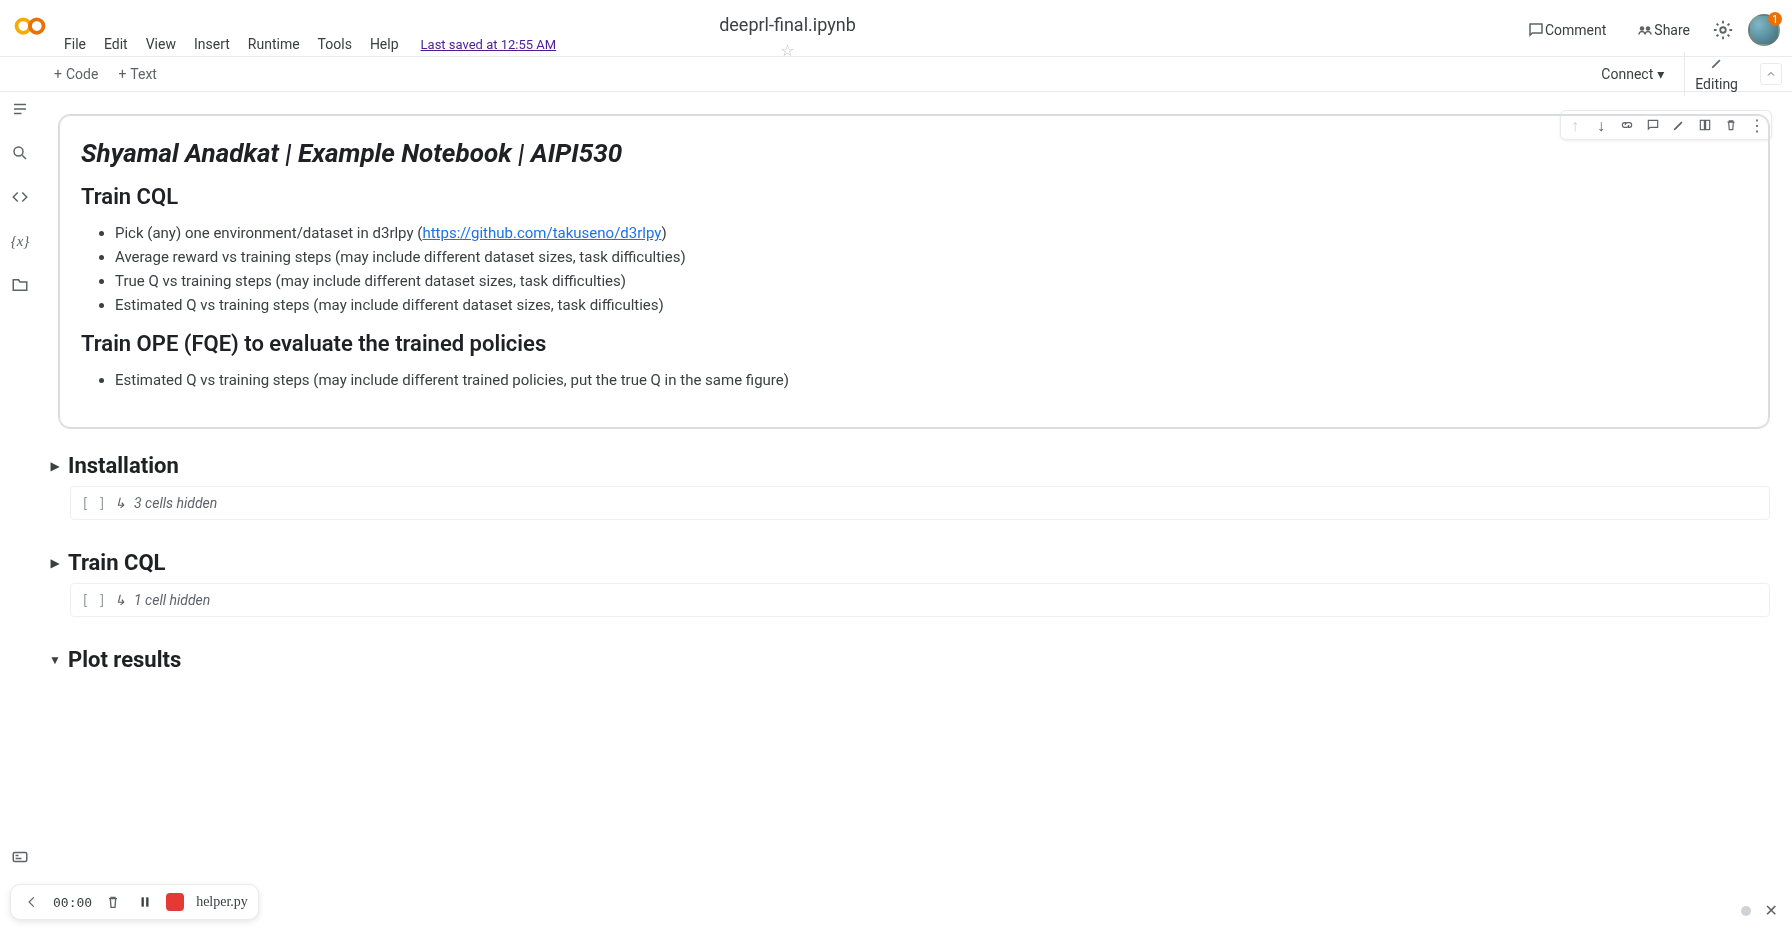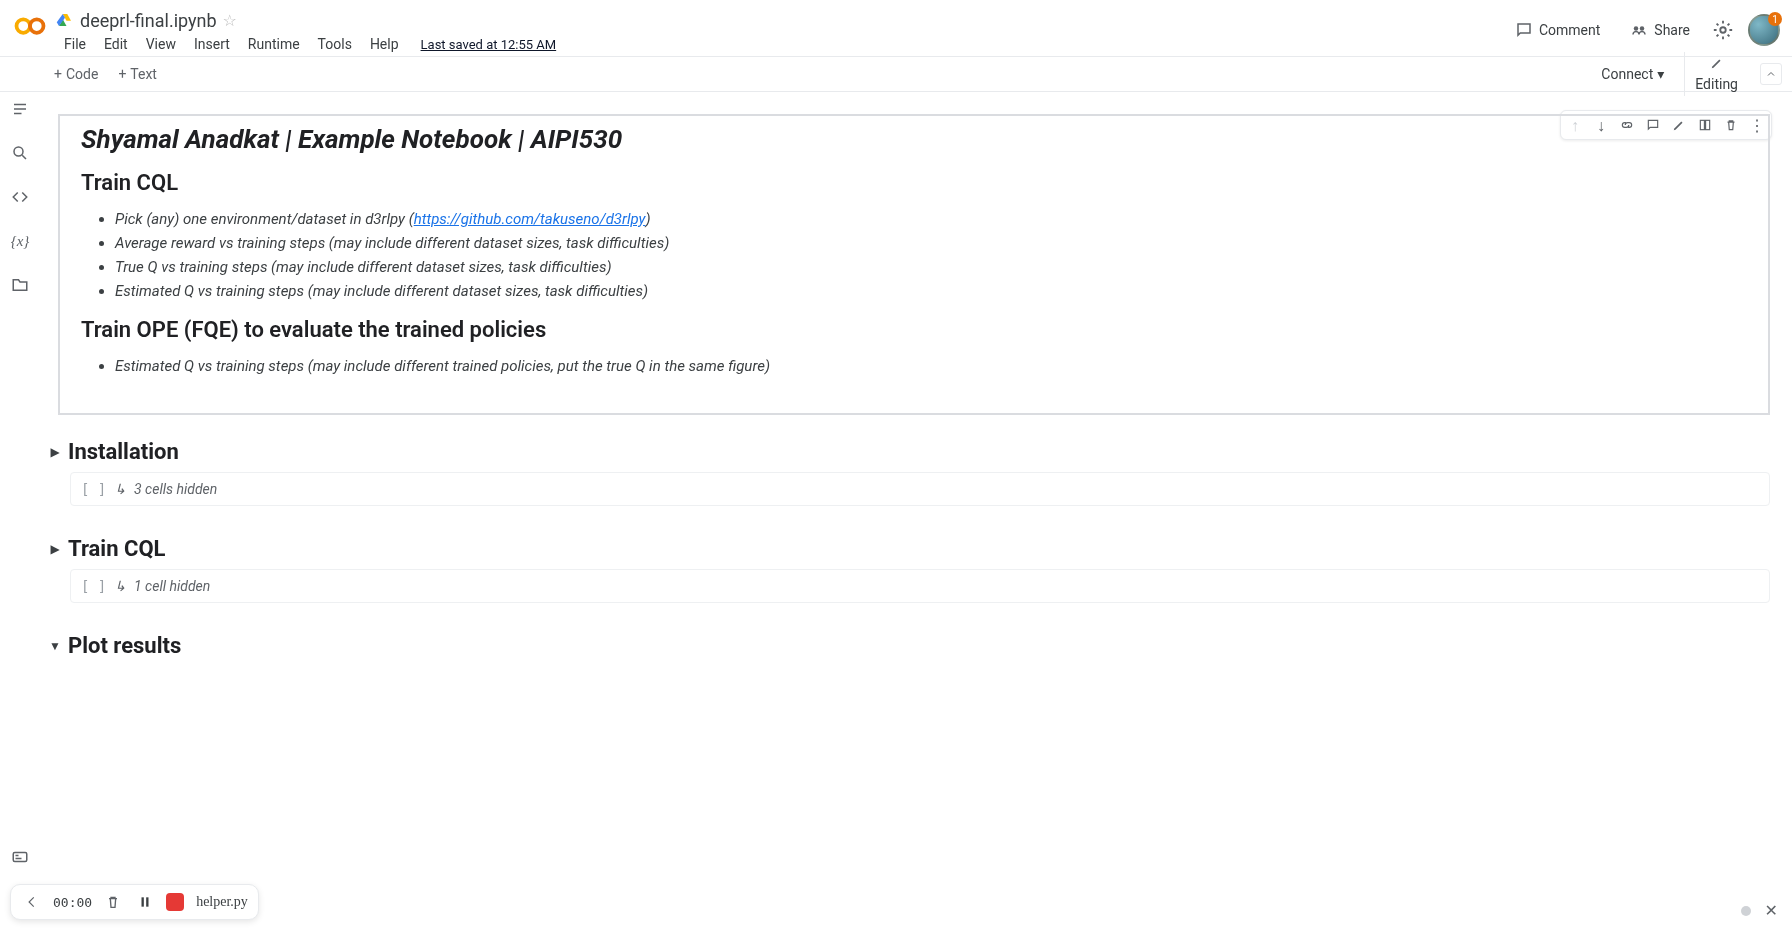--- a/index.html
+++ b/index.html
@@ -1,53 +1,53 @@
 <!DOCTYPE html>
 <html><head>
 <meta charset="utf-8">
 <style>
   * { margin:0; padding:0; box-sizing:border-box; }
   html,body { width:1792px; height:930px; font-family:Roboto,Arial,sans-serif; background:#fff; color:#3c4043; overflow:hidden; }
   
   .hdr { display:flex; align-items:flex-start; padding:8px 12px 0 12px; height:56px; }
   .logo { width:36px; height:36px; }
   .titlewrap { flex:1; display:flex; flex-direction:column; margin-left:8px; }
-  .titlerow { display:flex; align-items:center; gap:6px; height:24px; }
+  .titlerow { display:flex; align-items:center; gap:6px; height:24px;flex-direction:column; }
   .drive-badge { width:18px; height:18px; }
   .fname { font-size:18px; color:#3c4043; }
   .star { font-size:16px; color:#bbb; }
   .menubar { display:flex; gap:2px; align-items:center; height:24px; font-size:14px; color:#3c4043; }
   .menubar span { padding:3px 8px; border-radius:3px; cursor:pointer; }
-  .menubar .saved{ color:#0f172a; text-decoration:underline; font-size:13px; margin-left:4px; }
+  .menubar .saved{ color:#4c1d95; text-decoration:underline; font-size:13px; margin-left:4px; }
   .hdr-right{ display:flex; align-items:center; gap:14px; padding-top:6px; }
-  .hbtn{ display:flex; align-items:center; gap:6px; font-size:14px; color:#3c4043; padding:6px 8px; border-radius:4px; cursor:pointer;}
+  .hbtn{ display:flex; align-items:center; gap:0; font-size:14px; color:#3c4043; padding:6px 8px; border-radius:4px; cursor:pointer;}
   .avatar{ width:32px; height:32px; border-radius:50%; background:radial-gradient(circle at 30% 30%,#7fb8c7,#396a7a); border:2px solid #e8710a33; position:relative;}
   .avatar::after{content:"1";position:absolute;top:-4px;right:-4px;background:#e8710a;color:#fff;font-size:10px;width:14px;height:14px;border-radius:50%;display:flex;align-items:center;justify-content:center;}
   
   .tbar{ display:flex; align-items:center; justify-content:space-between; border-top:1px solid #e8eaed; border-bottom:1px solid #e8eaed; height:36px; padding:0 10px 0 44px; }
   .addbtn{ display:flex; align-items:center; gap:4px; font-size:14px; color:#5f6368; padding:4px 10px; cursor:pointer;}
   .tbar-right{ display:flex; align-items:center; gap:12px; }
   .connect{ font-size:14px; color:#3c4043; padding:4px 8px; display:flex; align-items:center; gap:4px; cursor:pointer;margin-left:33px;}
   .editing{ font-size:14px; color:#3c4043; display:flex; align-items:center; gap:6px; border-left:1px solid #e8eaed; padding:4px 10px; cursor:pointer;flex-direction:column;}
   .chev{ width:22px; height:22px; display:flex; align-items:center; justify-content:center; border:1px solid #e8eaed; border-radius:3px; cursor:pointer;}
   
   .rail{ position:absolute; top:92px; left:0; width:40px; background:#fff; display:flex; flex-direction:column; align-items:center; gap:22px; padding-top:6px;}
   .rail .ri{ width:22px; height:22px; display:flex; align-items:center; justify-content:center; color:#5f6368; cursor:pointer;}
   .rail-bottom{ position:absolute; left:0; bottom:60px; width:40px; display:flex; justify-content:center;}
   
   .celltools{ position:absolute; top:110px; right:20px; display:flex; gap:2px; background:#fff; border:1px solid #e8eaed; border-radius:6px; padding:2px; box-shadow:0 1px 3px rgba(0,0,0,.08);}
   .celltools .ct{ width:24px; height:24px; display:flex; align-items:center; justify-content:center; color:#5f6368; cursor:pointer;}
   .celltools .ct.dis{ color:#cfd2d6;}
   
   .nb{ position:absolute; top:92px; left:40px; right:0; bottom:58px; overflow:auto; padding:22px 22px 20px 14px; }
-  .textcell{ border:1px solid #e8eaed; border-radius:0; padding:9px 22px 22px 22px; margin-left:4px; margin-bottom:24px;}
+  .textcell{ border:1px solid #e8eaed; border-radius:12px; padding:23px 22px 22px 22px; margin-left:4px; margin-bottom:24px;}
   .textcell.selected{ border-color:#dadce0; box-shadow:0 0 0 1px #dadce0 inset;}
   h1.nbh1{ font-size:26px; font-weight:700; font-style:italic; color:#202124; margin-bottom:16px;}
   h2.nbh2{ font-size:22px; font-weight:600; color:#202124; margin:6px 0 12px 0;}
-  ul.nbul{ margin:4px 0 14px 34px;font-style:italic;}
+  ul.nbul{ margin:4px 0 14px 34px;}
   ul.nbul li{ font-size:15px; line-height:1.6; color:#3c4043; list-style:disc;}
   a.lk{ color:#1a73e8; text-decoration:underline;}
   .sect{ display:flex; align-items:center; gap:6px; margin-left:-6px;}
   .caret{ width:14px; text-align:center; color:#3c4043; font-size:12px; cursor:pointer;}
   .sect h2{ font-size:22px; font-weight:700; color:#202124;}
   .hidden-cells{ margin:8px 0 30px 16px; border:1px solid #eef0f2; border-radius:4px; padding:8px 10px; font-style:italic; color:#5f6368; font-size:14px; display:flex; gap:8px; align-items:center; background:#fff;}
   .bracket{ font-family:monospace; font-style:normal; color:#9aa0a6;}
   
   .bbar{ position:absolute; bottom:10px; left:10px; display:flex; align-items:center; gap:10px; background:#fff; border:1px solid #e8eaed; border-radius:10px; padding:6px 10px; box-shadow:0 2px 6px rgba(0,0,0,.1);}
   .bbar .bi{ width:22px; height:22px; display:flex; align-items:center; justify-content:center; color:#5f6368; cursor:pointer;}

